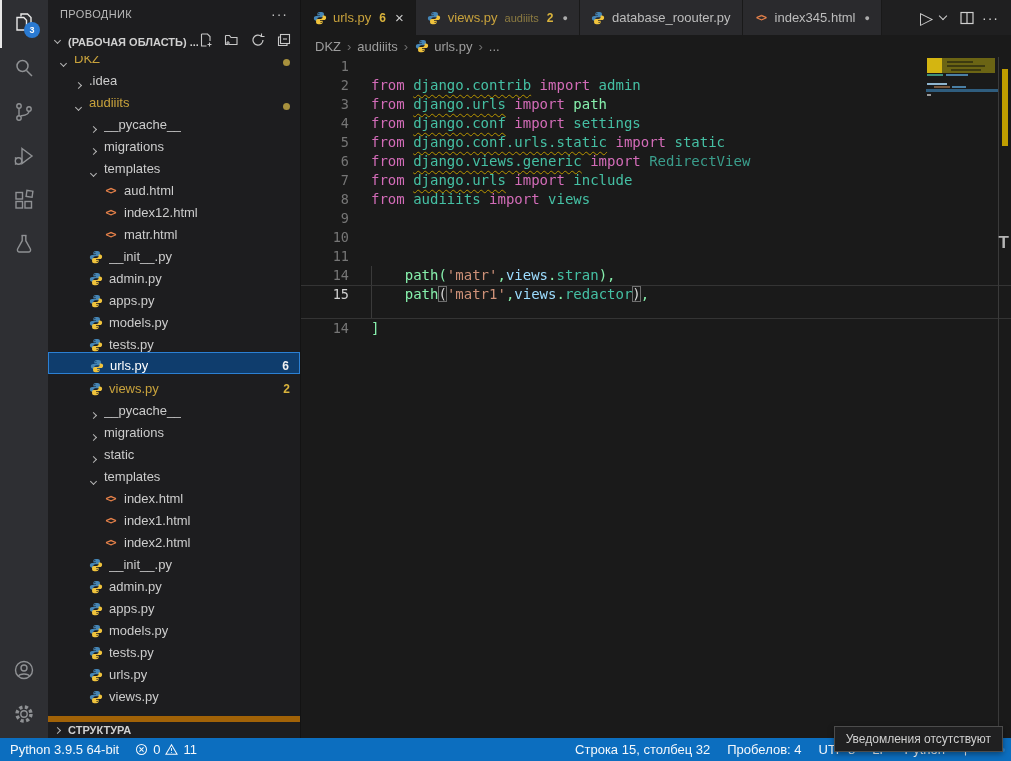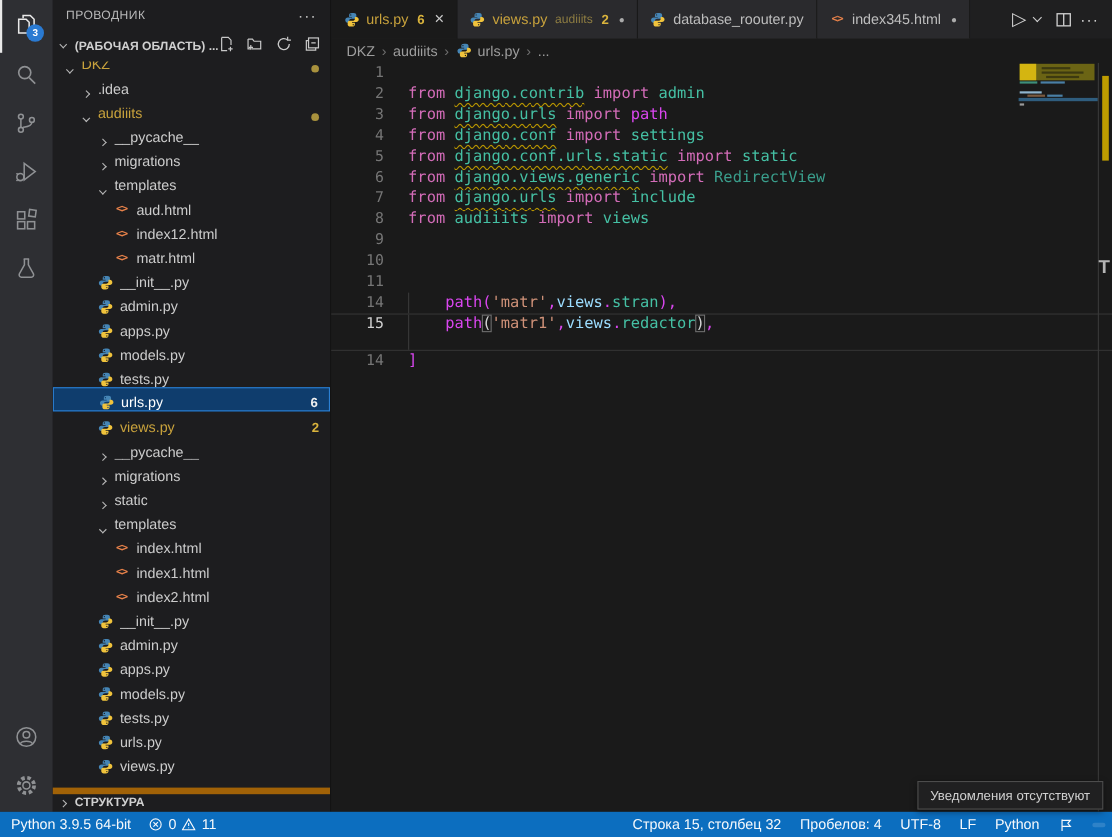--- a/index.html
+++ b/index.html
@@ -73,21 +73,21 @@
   .breadcrumb .sep { color:#6e6e6e; font-size:13px; }
   .breadcrumb .bc { cursor:pointer; display:flex; align-items:center; gap:5px; }
 
   .code-area { flex:1; position:relative; overflow:hidden; font-family:"DejaVu Sans Mono",monospace; font-size:14px; }
   .cl { height:19px; line-height:19px; position:relative; padding-left:70px; white-space:pre; }
   .cl .ln { position:absolute; left:0; top:0; width:48px; text-align:right; color:#767676; font-size:13.5px; }
   .cl.cur .ln { color:#d0d0d0; }
   .cl.cur { border-top:1px solid #343434; border-bottom:1px solid #343434; height:34px; line-height:17px; }
   .cl.guide::before { content:''; position:absolute; left:70px; top:0; bottom:0; border-left:1px solid #3a3a3a; }
   .tk-k { color:#d36cb8; } .tk-t { color:#45c0a4; } .tk-c { color:#3a9e8c; }
-  .tk-p { color:#d946ef; } .tk-v { color:#9cdcfe; } .tk-s { color:#ce9178; }
+  .tk-p { color:#86efac; } .tk-v { color:#9cdcfe; } .tk-s { color:#ce9178; }
   .tk-m { color:#45c0a4; text-decoration:underline wavy #b89500; text-decoration-thickness:1px; text-underline-offset:4px; }
   .tk-b { color:#d4d4d4; outline:1px solid #6e6e6e; outline-offset:-1px; }
 
   
   .minimap { position:absolute; top:0; right:13px; width:72px; height:100%; }
   .mm-block1 { position:absolute; top:1px; left:1px; width:68px; height:15px; background:#6b6414; }
   .mm-block1 .bright { position:absolute; left:0; top:0; width:15px; height:100%; background:#d4b511; }
   .mm-dash { position:absolute; height:2px; }
   .mm-curline { position:absolute; top:32px; left:0; width:72px; height:3px; background:#2f5d7e; }
   .ovruler { position:absolute; top:0; right:0; width:13px; height:100%; border-left:1px solid #3a3a3a; }
@@ -100,21 +100,21 @@
     font-size:13px; flex:none; }
   .st-left { display:flex; align-items:center; gap:16px; padding-left:10px; }
   .st-right { margin-left:auto; display:flex; align-items:center; gap:17px; padding-right:6px; }
   .st-item { display:flex; align-items:center; gap:5px; cursor:pointer; white-space:nowrap; }
   .st-item svg { width:14px; height:14px; }
   .st-bell { padding:2px 6px; background:rgba(255,255,255,.14); border-radius:2px; display:flex; align-items:center; }
   .probs { display:flex; align-items:center; gap:5px; cursor:pointer; }
   .probs svg { width:13px; height:13px; }
 
   
-  .tooltip { position:absolute; right:8px; bottom:25px; background:#202021; border:1px solid #4c4c4c;
+  .tooltip { position:absolute; right:8px; bottom:9px; background:#202021; border:1px solid #4c4c4c;
     color:#cfcfcf; font-size:12px; padding:5px 11px; z-index:10; box-shadow:0 2px 6px rgba(0,0,0,.4); }
 </style>
 </head>
 <body>
 
 <div class="app">
   <div class="main">
     <div class="activitybar">
       <div class="ab-top" id="ab-top">
           <div class="ab-item first active">

